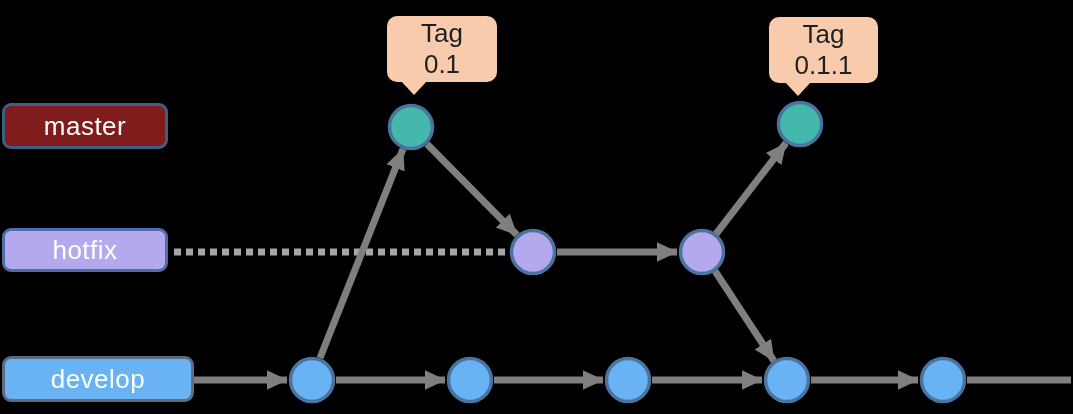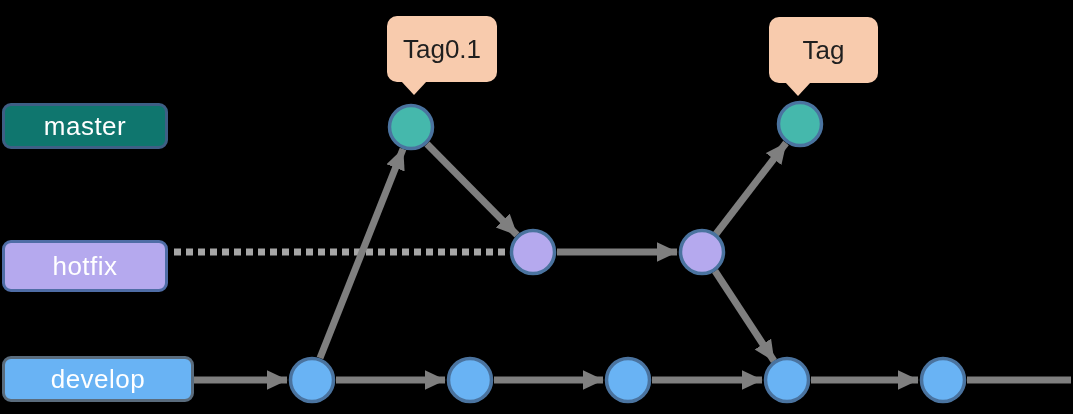--- a/index.html
+++ b/index.html
@@ -30,21 +30,21 @@
     justify-content: center;
     color: #ffffff;
     font-size: 26px;
     letter-spacing: 0.5px;
   }
   .tag-bubble {
     position: absolute;
     box-sizing: border-box;
     border-radius: 10px;
     display: flex;
-    flex-direction: row;
+    flex-direction: column;
     align-items: center;
     justify-content: center;
     font-size: 26px;
     line-height: 31px;
     text-align: center;
   }
   .tag-pointer {
     position: absolute;
     bottom: -13px;
     width: 0;
@@ -85,32 +85,33 @@
         <circle cx="533" cy="252" r="21.5" fill="#b5a9ee" stroke="#4a739f" stroke-width="3.5"></circle>
         <circle cx="702" cy="252" r="21.5" fill="#b5a9ee" stroke="#4a739f" stroke-width="3.5"></circle>
         <circle cx="312" cy="380" r="21.5" fill="#69b3f4" stroke="#4a739f" stroke-width="3.5"></circle>
         <circle cx="470" cy="380" r="21.5" fill="#69b3f4" stroke="#4a739f" stroke-width="3.5"></circle>
         <circle cx="628" cy="380" r="21.5" fill="#69b3f4" stroke="#4a739f" stroke-width="3.5"></circle>
         <circle cx="787" cy="380" r="21.5" fill="#69b3f4" stroke="#4a739f" stroke-width="3.5"></circle>
         <circle cx="943" cy="380" r="21.5" fill="#69b3f4" stroke="#4a739f" stroke-width="3.5"></circle>
       </g>
   </svg>
   <div id="labels-layer">
-      <div class="branch-label" style="left: 2px; top: 103px; width: 166px; height: 46px; background: #0f766e; border-color: rgb(62, 95, 133); color: rgb(255, 255, 255);">
+      <div class="branch-label" style="left: 2px; top: 103px; width: 166px; height: 46px; background: #7f1d1d; border-color: rgb(62, 95, 133); color: rgb(255, 255, 255);">
         <span>master</span>
       </div>
-      <div class="branch-label" style="left: 2px; top: 240px; width: 166px; height: 52px; background: rgb(181, 169, 238); border-color: rgb(79, 109, 166); color: rgb(255, 255, 255);">
+      <div class="branch-label" style="left: 2px; top: 228px; width: 166px; height: 44px; background: rgb(181, 169, 238); border-color: rgb(79, 109, 166); color: rgb(255, 255, 255);">
         <span>hotfix</span>
       </div>
       <div class="branch-label" style="left: 2px; top: 356px; width: 192px; height: 46px; background: rgb(105, 179, 244); border-color: rgb(90, 108, 125); color: rgb(255, 255, 255);">
         <span>develop</span>
       </div>
       <div class="tag-bubble" style="left: 387px; top: 16px; width: 110px; height: 66px; background: rgb(248, 203, 173); color: rgb(31, 31, 31);">
         <div>Tag</div>
         <div>0.1</div>
         <div class="tag-pointer" style="left: 14px; border-top-color: rgb(248, 203, 173);"></div>
       </div>
       <div class="tag-bubble" style="left: 769px; top: 17px; width: 109px; height: 66px; background: rgb(248, 203, 173); color: rgb(31, 31, 31);">
         <div>Tag</div>
+        <div>0.1.1</div>
         <div class="tag-pointer" style="left: 16px; border-top-color: rgb(248, 203, 173);"></div>
       </div>
     </div>
 </div>
 
 </body></html>

